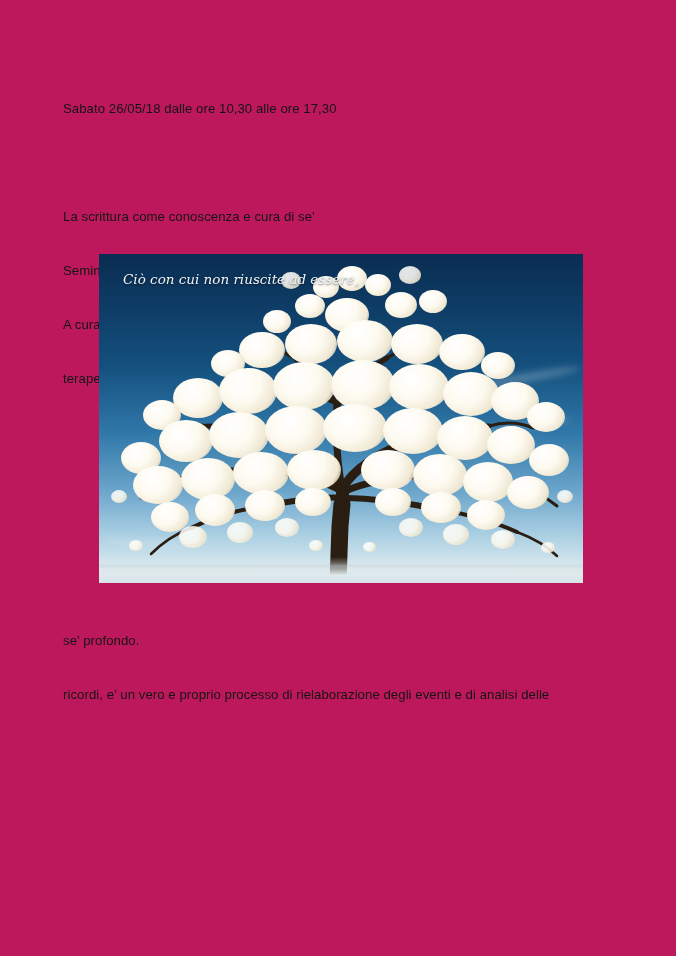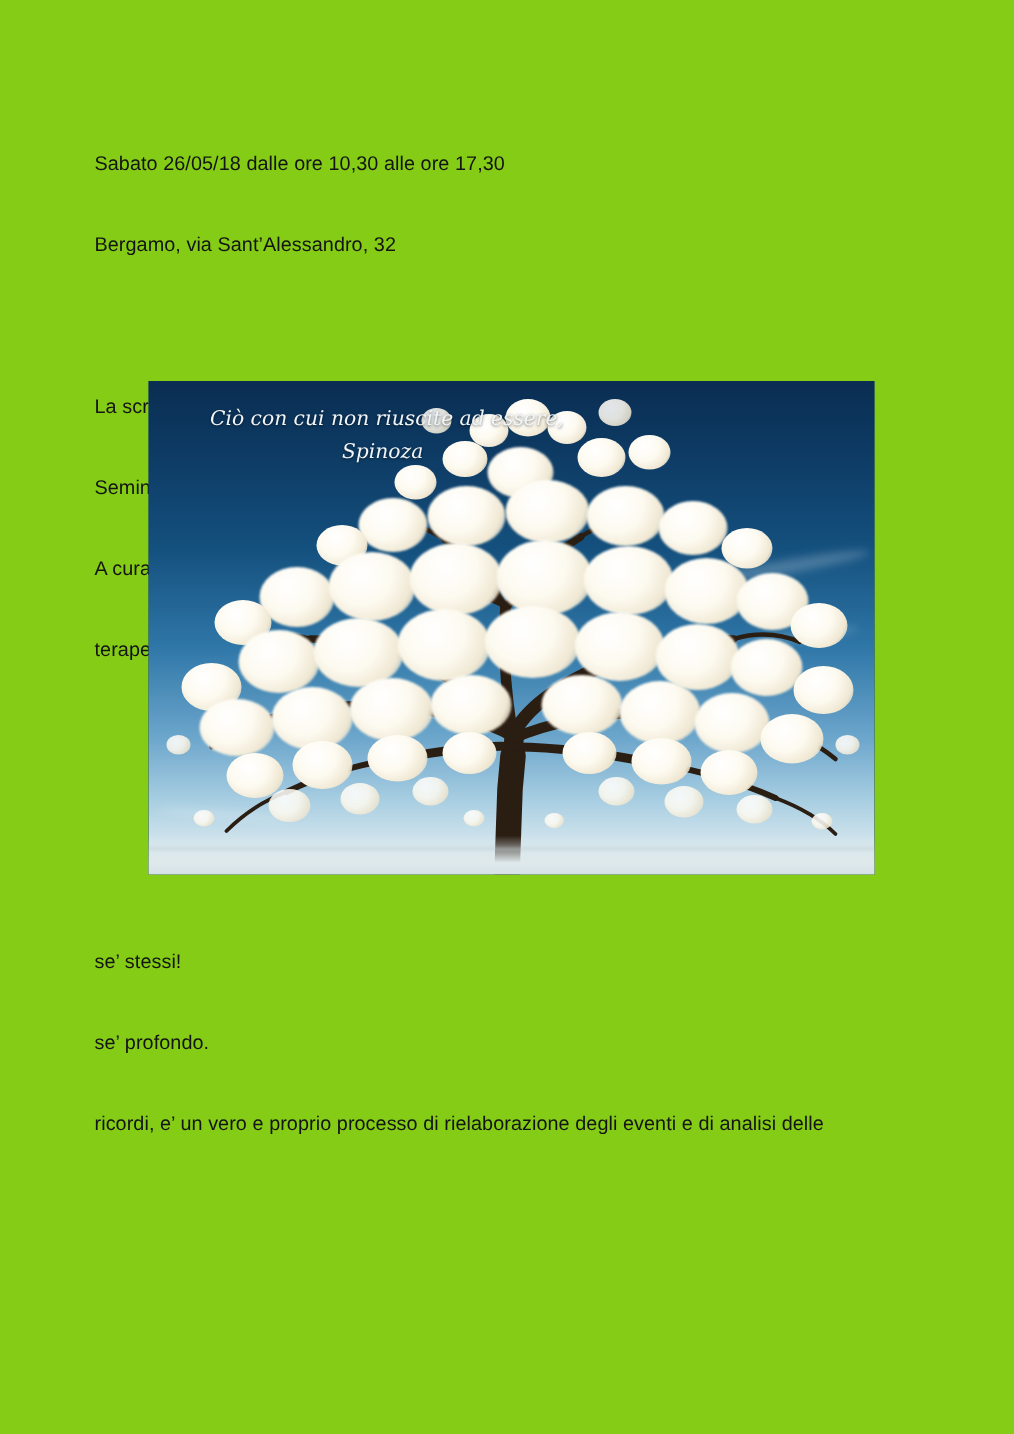--- a/index.html
+++ b/index.html
@@ -13,21 +13,21 @@
     height: 956px;
     font-family: "Liberation Sans", sans-serif;
     color: #000000;
     overflow: hidden;
     position: relative;
   }
 
   .page {
     position: absolute;
     inset: 0;
-    background: #84cc16;
+    background: #be185d;
   }
 
   
   .text-block {
     position: absolute;
     left: 63px;
     width: 552px;
     font-size: 13.2px;
     line-height: 18px;
     color: #141414;
@@ -112,33 +112,32 @@
     left: 0; top: 14px;
     width: 100%;
     font-family: "DejaVu Serif", serif;
     font-style: italic;
     font-size: 13.5px;
     line-height: 22px;
     color: #f2f5f7;
     text-shadow: 0 1px 2px rgba(0,0,0,0.55);
     z-index: 5;
   }
-  .q-line { display: block; white-space: pre; margin-left: 17px; }
+  .q-line { display: block; white-space: pre; }
   .q1 { padding-left: 24px; }
   .q2 { padding-left: 62px; }
   .q3 { padding-left: 112px; }
 </style>
 </head>
 <body>
 
 <div class="page">
 
   <div class="text-block header-block">
     <span class="text-line">Sabato 26/05/18 dalle ore 10,30 alle ore 17,30</span>
-    <span class="text-line">Bergamo, via Sant’Alessandro, 32</span>
     <span class="text-line blank"></span>
     <span class="text-line">La scrittura come conoscenza e cura di se’</span>
     <span class="text-line">Seminario di scrittura terapeutica ed analisi grafologica.</span>
     <span class="text-line">A cura di: Annalisa Cicalese tirocinante counselor e praticante di scrittura</span>
     <span class="text-line">terapeutica.</span>
   </div>
 
   <figure class="photo" style="margin:0;">
     <div class="sky"></div>
     <div class="cloud c1"></div>
@@ -254,26 +253,24 @@
       <span class="bl sm dim" style="left:442px; top:288px; width:14px; height:11px;"></span>
       <span class="bl sm dim" style="left:210px; top:286px; width:14px; height:11px;"></span>
       <span class="bl sm dim" style="left:264px; top:288px; width:13px; height:10px;"></span>
     </div>
 
     <div class="horizon"></div>
     <div class="ground"></div>
 
     <figcaption class="quote">
       <span class="q-line q1">Ciò con cui non riuscite ad essere,</span>
-      <span class="q-line q3">Spinoza</span>
     </figcaption>
   </figure>
 
   <div class="text-block body-block">
-    <span class="text-line">se’ stessi!</span>
     <span class="text-line">se’ profondo.</span>
     <span class="text-line">ricordi, e’ un vero e proprio processo di rielaborazione degli eventi e di analisi delle</span>
     
     
     
     
     
     
     
   </div>

